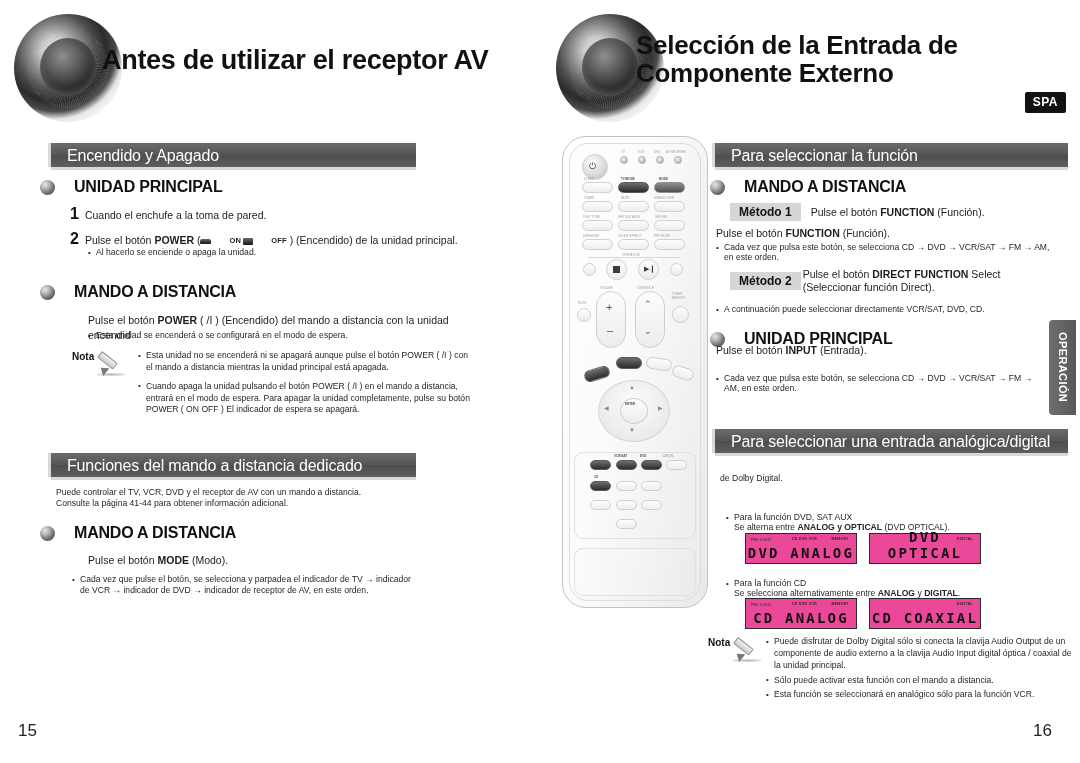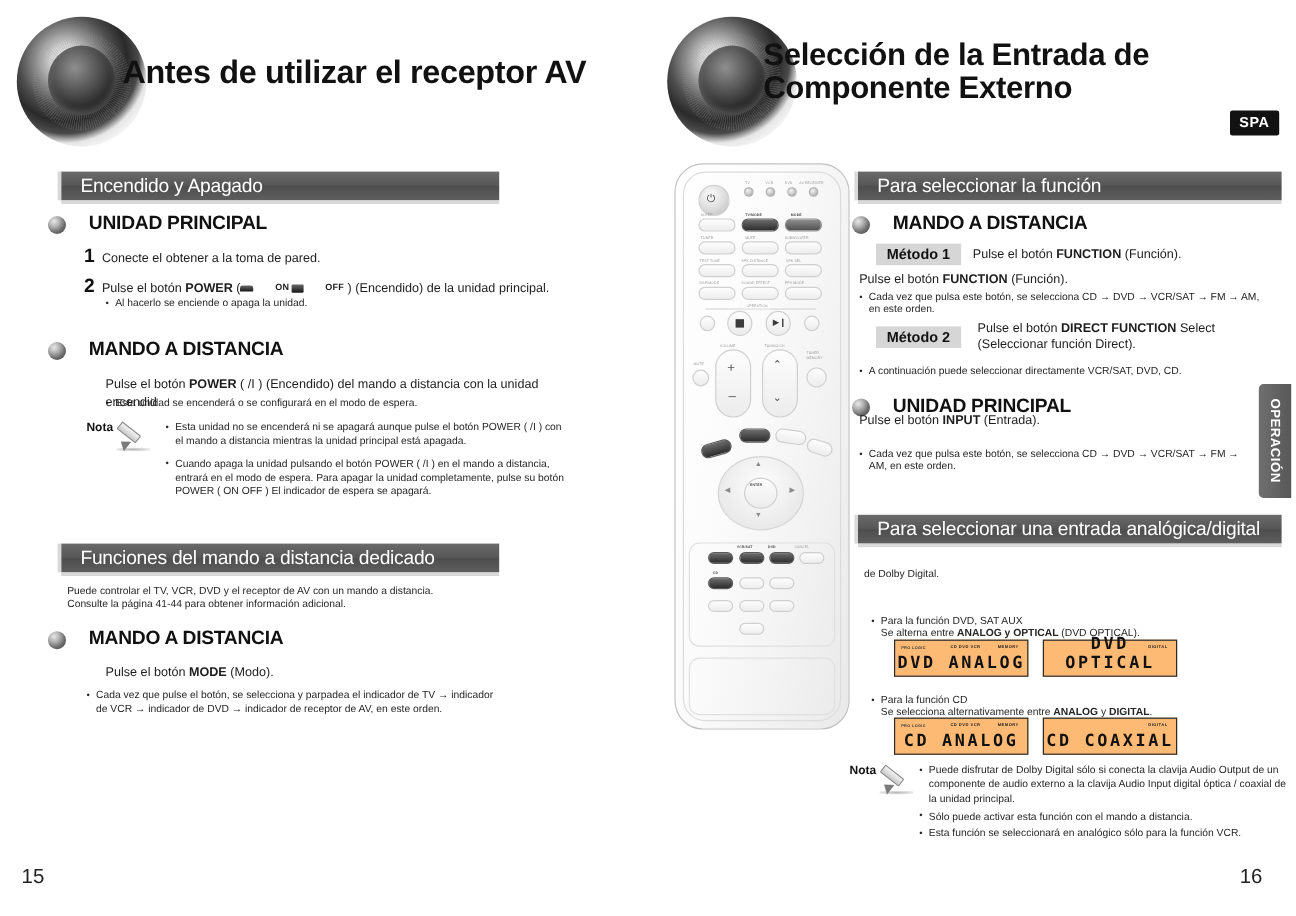--- a/index.html
+++ b/index.html
@@ -140,21 +140,21 @@
     color:#fff; font-size:11px; font-weight:bold; letter-spacing:0.4px;
     display:flex; align-items:center; justify-content:center;
   }
   .side-tab span { writing-mode:vertical-rl; }
 
   
   .lcd-row { display:flex; gap:12px; }
   .lcd {
     width:112px; height:31px;
     border:1.5px solid #2b2b2b;
-    background:#fdba74;
+    background:#ec4899;
     position:relative;
   }
   .lcd .micro-l {
     position:absolute; left:5px; top:4px;
     font-size:3.2px; letter-spacing:0.3px; color:#3c3c3c; font-weight:bold;
   }
   .lcd .micro-c {
     position:absolute; left:46px; top:3px;
     font-size:3.4px; letter-spacing:0.4px; color:#222; font-weight:bold;
   }
@@ -230,21 +230,21 @@
       <div class="bar">Encendido y Apagado</div>
     </div>
 
     <div class="ball-head" style="position:absolute; left:40px; top:178px;">
       <span class="ball"></span>
       <span class="txt">UNIDAD PRINCIPAL</span>
     </div>
 
     <div style="position:absolute; left:70px; top:205px; width:380px; display:flex; gap:6px; align-items:baseline;">
       <span class="step-num">1</span>
-      <span class="p">Conecte el obtener a la toma de pared.</span>
+      <span class="p">Cuando el enchufe a la toma de pared.</span>
     </div>
 
     <div style="position:absolute; left:70px; top:230px; width:430px; display:flex; gap:6px; align-items:baseline;">
       <span class="step-num">2</span>
       <span class="p"><span>Pulse el botón </span><span class="b">POWER</span><span> (</span><span class="sw">
             <i></i>
             <b>ON</b>
             <i class="off"></i>
             <b>OFF</b>
           </span><span> ) (Encendido) de la unidad principal.</span></span>
@@ -318,21 +318,21 @@
     <div style="position:absolute; left:190px; top:203px; display:flex; align-items:center; gap:10px;">
       <span class="metodo-tag">Método 1</span>
       <span class="p"><span>Pulse el botón </span><span class="b">FUNCTION</span><span> (Función).</span></span>
     </div>
 
     <div class="p" style="position:absolute; left:176px; top:226px;"><span>Pulse el botón </span><span class="b">FUNCTION</span><span> (Función).</span></div>
 
     <div class="p-sm dot-li" style="position:absolute; left:176px; top:242px; width:350px;">Cada vez que pulsa este botón, se selecciona  CD → DVD → VCR/SAT → FM → AM,</div>
     <div class="p-sm" style="position:absolute; left:184px; top:252px; width:350px;">en este orden.</div>
 
-    <div style="position:absolute; left:190px; top:268px; display:flex; align-items:center; gap:14px;justify-content:flex-end;">
+    <div style="position:absolute; left:190px; top:268px; display:flex; align-items:center; gap:2px;justify-content:flex-end;">
       <span class="metodo-tag">Método 2</span>
       <span class="p" style="line-height:1.25;">
         <span><span>Pulse el botón </span><span class="b">DIRECT FUNCTION</span><span> Select</span></span><br>
         <span>(Seleccionar función Direct).</span>
       </span>
     </div>
 
     <div class="p-sm dot-li" style="position:absolute; left:176px; top:304px; width:360px;">A continuación puede seleccionar directamente VCR/SAT, DVD, CD.</div>
 
     <div class="ball-head" style="position:absolute; left:170px; top:330px;">

